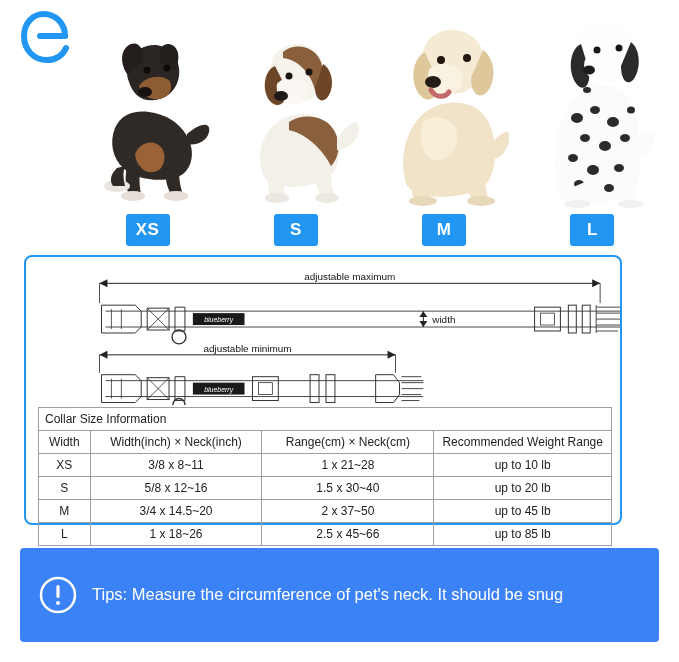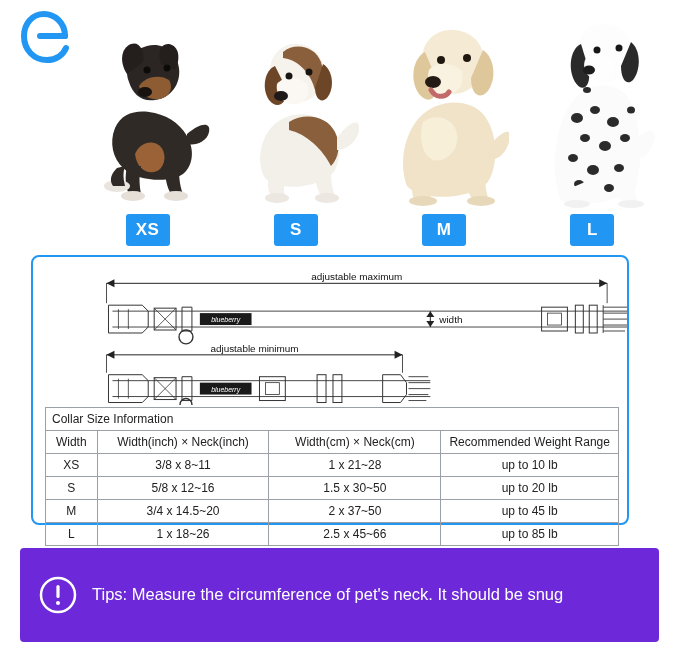--- a/index.html
+++ b/index.html
@@ -63,21 +63,21 @@
     display: flex;
     align-items: center;
     justify-content: center;
     border-radius: 3px;
     letter-spacing: 0.5px;
   }
 
   
   .panel {
     position: absolute;
-    left: 31px;
+    left: 24px;
     top: 255px;
     width: 598px;
     height: 270px;
     border: 2px solid #2196f3;
     border-radius: 8px;
     background: #ffffff;
     box-sizing: border-box;
   }
   .diagram {
     position: absolute;
@@ -116,21 +116,21 @@
   .col-cm { width: 30%; }
   .col-weight { width: 31%; }
 
   
   .tips {
     position: absolute;
     left: 20px;
     top: 548px;
     width: 639px;
     height: 94px;
-    background: #6d28d9;
+    background: #3b82f6;
     border-radius: 4px;
     display: flex;
     align-items: center;
     box-sizing: border-box;
     padding: 0 18px;
     text-align: right;
   }
   .tips-icon {
     flex: 0 0 auto;
     width: 40px;
@@ -374,33 +374,33 @@
 
     <div class="table-wrap">
       <table class="size-table">
         <tbody>
           <tr class="caption-row">
             <td colspan="4">Collar Size Information</td>
           </tr>
           <tr>
             <th class="col-size">Width</th>
             <th class="col-inch">Width(inch) × Neck(inch)</th>
-            <th class="col-cm">Width(cm) × Neck(cm)</th>
+            <th class="col-cm">Range(cm) × Neck(cm)</th>
             <th class="col-weight">Recommended Weight Range</th>
           </tr>
           <tr>
             <td>XS</td>
             <td>3/8 x 8~11</td>
             <td>1 x 21~28</td>
             <td>up to 10 lb</td>
           </tr>
           <tr>
             <td>S</td>
             <td>5/8 x 12~16</td>
-            <td>1.5 x 30~50</td>
+            <td>1.5 x 30~40</td>
             <td>up to 20 lb</td>
           </tr>
           <tr>
             <td>M</td>
             <td>3/4 x 14.5~20</td>
             <td>2 x 37~50</td>
             <td>up to 45 lb</td>
           </tr>
           <tr>
             <td>L</td>

